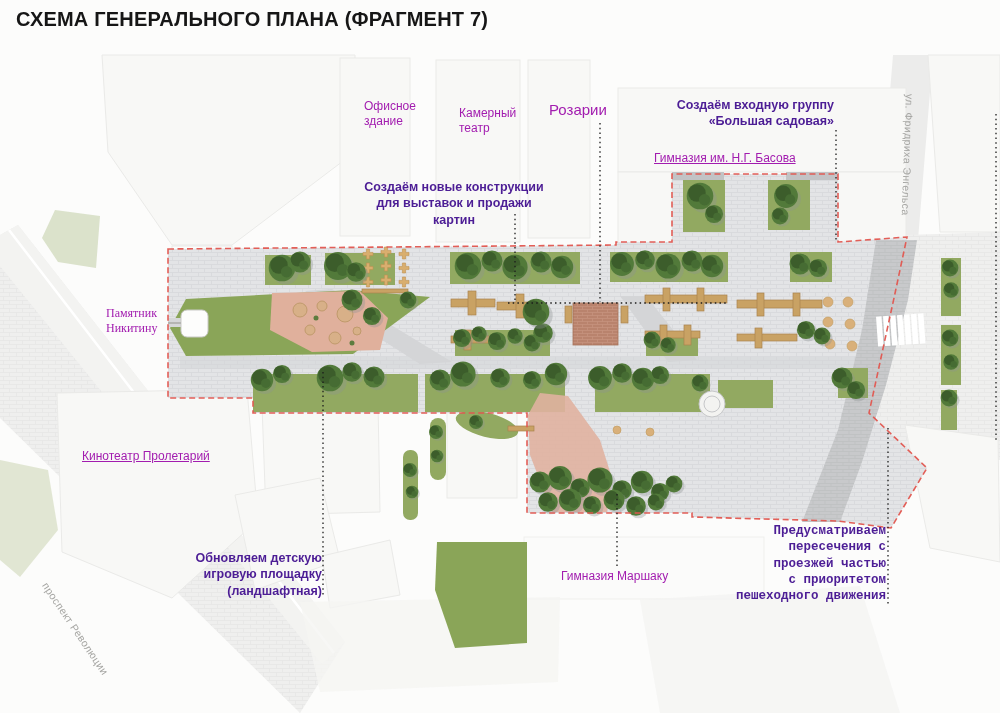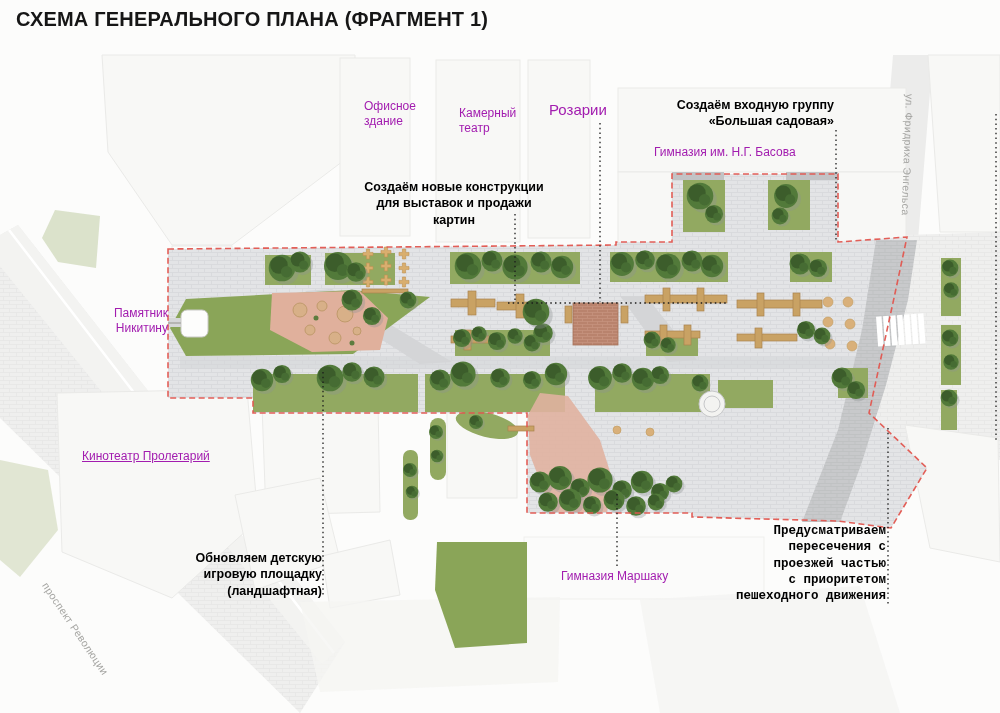--- a/index.html
+++ b/index.html
@@ -1,21 +1,21 @@
 <!DOCTYPE html>
 <html><head>
 <meta charset="utf-8">
 <style>
   html,body{margin:0;padding:0;background:#fff;}
   .stage{position:relative;width:1000px;height:713px;overflow:hidden;background:#fcfcfb;
          font-family:"Liberation Sans",sans-serif;}
   .stage svg{position:absolute;left:0;top:0;}
   .title{position:absolute;left:16px;top:8px;font-size:20px;font-weight:700;color:#161616;letter-spacing:.2px;}
   .lbl{position:absolute;color:#a21caf;font-size:12px;line-height:1.28;white-space:pre-line;}
-  .red{position:absolute;color:#000000;font-size:12.5px;font-weight:700;line-height:1.3;white-space:pre-line;}
+  .red{position:absolute;color:#4c1d95;font-size:12.5px;font-weight:700;line-height:1.3;white-space:pre-line;}
   .street{position:absolute;color:#a6a6a3;font-size:10.5px;letter-spacing:.4px;white-space:nowrap;}
 </style>
 </head>
 <body>
 
 <div class="stage">
 
 <svg width="1000" height="713" viewBox="0 0 1000 713">
   <defs>
     <pattern id="brick" width="13" height="8" patternUnits="userSpaceOnUse">
@@ -291,29 +291,29 @@
     <line x1="515" y1="214" x2="515" y2="302"></line>
     <line x1="836" y1="130" x2="836" y2="242"></line>
     <line x1="996" y1="114" x2="996" y2="440"></line>
     <line x1="888" y1="428" x2="888" y2="604"></line>
     <line x1="323" y1="372" x2="323" y2="597"></line>
     <line x1="617" y1="494" x2="617" y2="566"></line>
   </g>
   <line x1="168" y1="323" x2="181" y2="323" stroke="#b5b5b2" stroke-width="2"></line>
 </svg>
 
-<div class="title">СХЕМА ГЕНЕРАЛЬНОГО ПЛАНА (ФРАГМЕНТ 1)</div>
+<div class="title">СХЕМА ГЕНЕРАЛЬНОГО ПЛАНА (ФРАГМЕНТ 7)</div>
 
 <div class="lbl" style="left:364px;top:99px;">Офисное
 здание</div>
 <div class="lbl" style="left:459px;top:106px;">Камерный
 театр</div>
 <div class="lbl" style="left:549px;top:100px;font-size:15px;">Розарии</div>
-<div class="lbl" style="left:654px;top:145px;">Гимназия им. Н.Г. Басова</div>
-<div class="lbl" style="left:106px;top:306px;width:62px;text-align:right;">Памятник
+<div class="lbl" style="left:654px;top:151px;text-decoration:underline;">Гимназия им. Н.Г. Басова</div>
+<div class="lbl" style="left:106px;top:306px;width:62px;text-align:left;font-family:Liberation Serif, serif;">Памятник
 Никитину</div>
 <div class="lbl" style="left:82px;top:449px;text-decoration:underline;">Кинотеатр Пролетарий</div>
 <div class="lbl" style="left:561px;top:569px;">Гимназия Маршаку</div>
 
 <div class="red" style="left:662px;top:97px;width:172px;text-align:right;">Создаём входную группу
 «Большая садовая»</div>
 <div class="red" style="left:362px;top:179px;width:184px;text-align:center;">Создаём новые конструкции
 для выставок и продажи картин</div>
 <div class="red" style="left:192px;top:550px;width:130px;text-align:right;">Обновляем детскую
 игровую площадку

